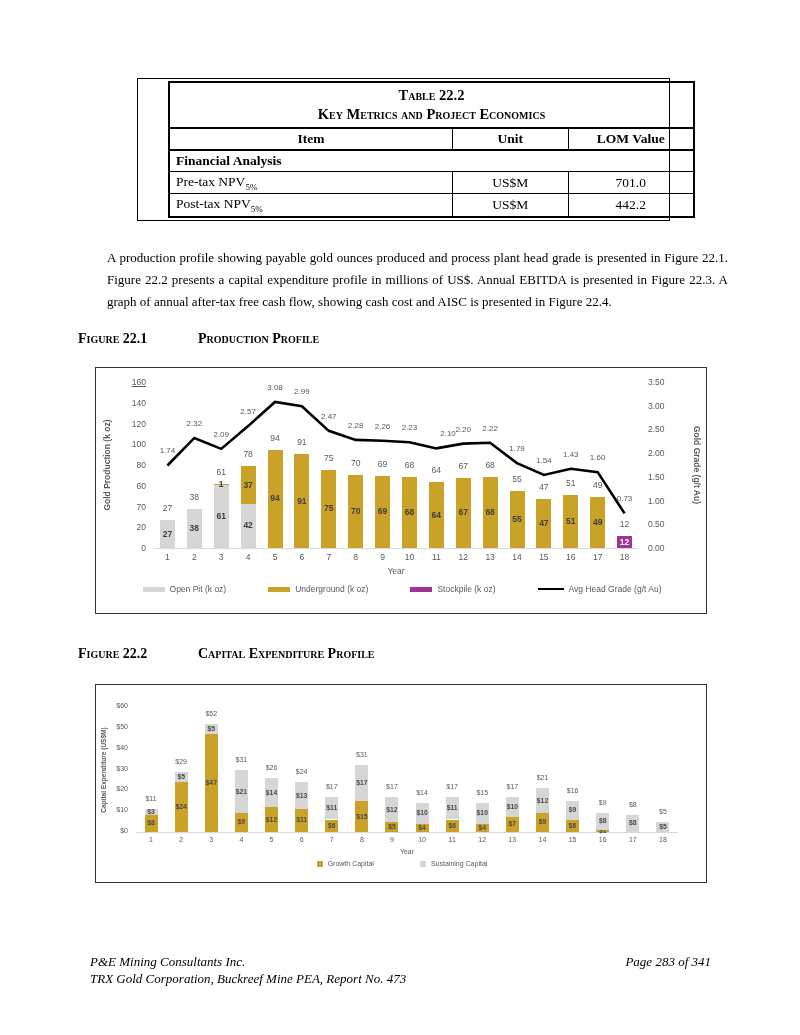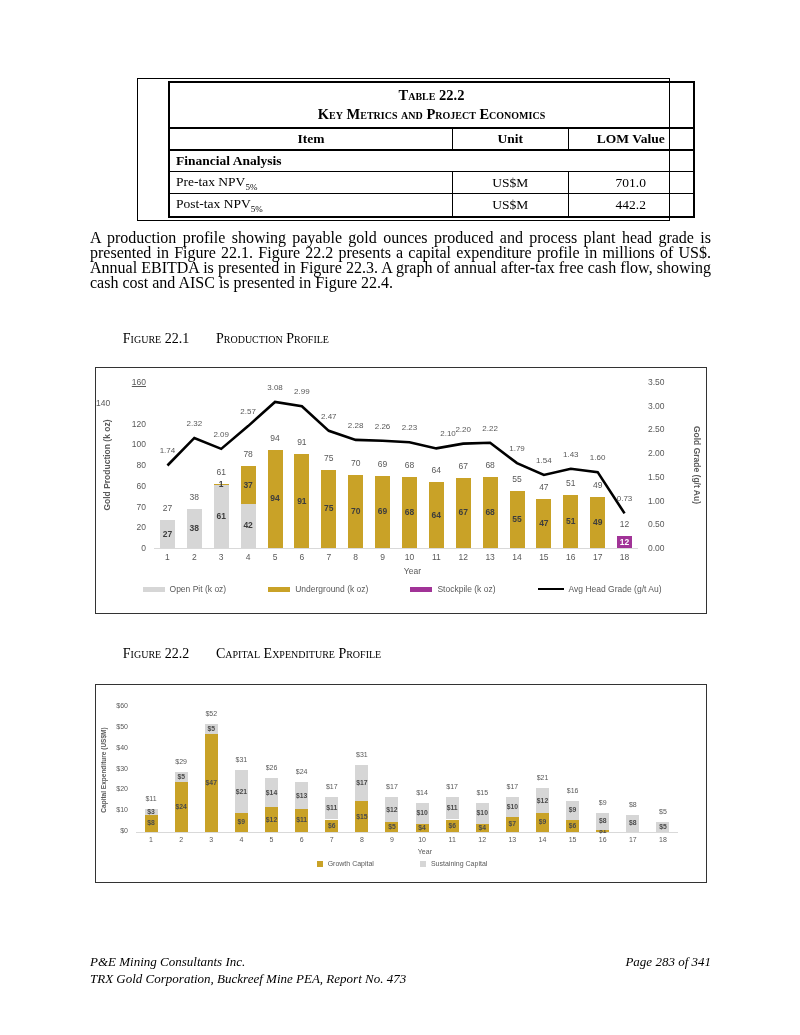--- a/index.html
+++ b/index.html
@@ -14,39 +14,39 @@
               font-variant:small-caps;font-size:14.5px;line-height:1.3;padding:3px 6px;}
   .t-head td{font-weight:bold;text-align:center;border-bottom:2px solid #000;}
   .t-head td.c-item{width:54%;}
   .t-head td.c-unit{width:22%;}
   .t-head td.c-val{width:24%;}
   .t-section td{font-weight:bold;}
   .c-unit,.c-val{text-align:center;}
   sub{font-size:9px;}
 
   
-  .body-text{position:absolute;left:90px;top:230px;width:621px;margin:0;
-             font-size:16px;line-height:15px;text-align:justify;}
-
-  
-  .fig-heading{position:absolute;left:96px;font-weight:normal;font-variant:small-caps;font-size:14px;text-align:center;}
+  .body-text{position:absolute;left:90px;top:230px;width:621px;margin:17px;
+             font-size:13px;line-height:22px;text-align:justify;}
+
+  
+  .fig-heading{position:absolute;left:78px;font-weight:bold;font-variant:small-caps;font-size:14px;}
   .fig-label{display:inline-block;width:120px;}
 
   
   .chart{position:absolute;left:95px;width:610px;background:#fff;border:1px solid #333;
          font-family:"Liberation Sans",sans-serif;}
   .chart div{position:absolute;white-space:nowrap;}
   .chart .tick{color:#595959;}
   .chart .axisline{height:1px;background:#d9d9d9;}
   .chart .seg{}
   .chart .seglab{text-align:center;font-weight:700;color:#3d3d3d;}
   .chart .total{text-align:center;color:#595959;}
   .chart .linelab{text-align:center;color:#595959;}
   .chart .ytitle{font-weight:700;color:#595959;text-align:center;}
-  .chart .xlabel{color:#595959;text-align:right;}
+  .chart .xlabel{color:#595959;text-align:center;}
   .chart .legend{display:flex;justify-content:center;align-items:center;color:#595959;}
   .leg-item{display:flex;align-items:center;gap:5px;}
   .leg-sw{display:inline-block;}
 
   #chart1{top:367px;height:245px;}
   .chart1 .tick{font-size:8.5px;}
   .chart1 .seglab{font-size:8.5px;}
   .chart1 .total{font-size:8.5px;}
   .chart1 .linelab{font-size:8px;}
   .chart1 .ytitle{font-size:8.5px;}
@@ -111,21 +111,21 @@
   </div>
 
   <div id="chart1" class="chart chart1">
       <div class="tick" style="left: 0px; top: 175px; width: 50px; text-align: right;">0</div>
       <div class="tick" style="left: 0px; top: 154.25px; width: 50px; text-align: right;">20</div>
       <div class="tick" style="left: 0px; top: 133.5px; width: 50px; text-align: right;">70</div>
       <div class="tick" style="left: 0px; top: 112.75px; width: 50px; text-align: right;">60</div>
       <div class="tick" style="left: 0px; top: 92px; width: 50px; text-align: right;">80</div>
       <div class="tick" style="left: 0px; top: 71.25px; width: 50px; text-align: right;">100</div>
       <div class="tick" style="left: 0px; top: 50.5px; width: 50px; text-align: right;">120</div>
-      <div class="tick" style="left: 0px; top: 29.75px; width: 50px; text-align: left;">140</div>
+      <div class="tick" style="left: 0px; top: 29.75px; width: 50px; text-align: right;">140</div>
       <div class="tick" style="left: 0px; top: 9px; width: 50px; text-align: right; text-decoration: underline;">160</div>
       <div class="tick" style="left: 552px; top: 175px;">0.00</div>
       <div class="tick" style="left: 552px; top: 151.286px;">0.50</div>
       <div class="tick" style="left: 552px; top: 127.571px;">1.00</div>
       <div class="tick" style="left: 552px; top: 103.857px;">1.50</div>
       <div class="tick" style="left: 552px; top: 80.1429px;">2.00</div>
       <div class="tick" style="left: 552px; top: 56.4286px;">2.50</div>
       <div class="tick" style="left: 552px; top: 32.7143px;">3.00</div>
       <div class="tick" style="left: 552px; top: 9px;">3.50</div>
       <div class="axisline" style="left: 58px; top: 180px; width: 484px;"></div>

